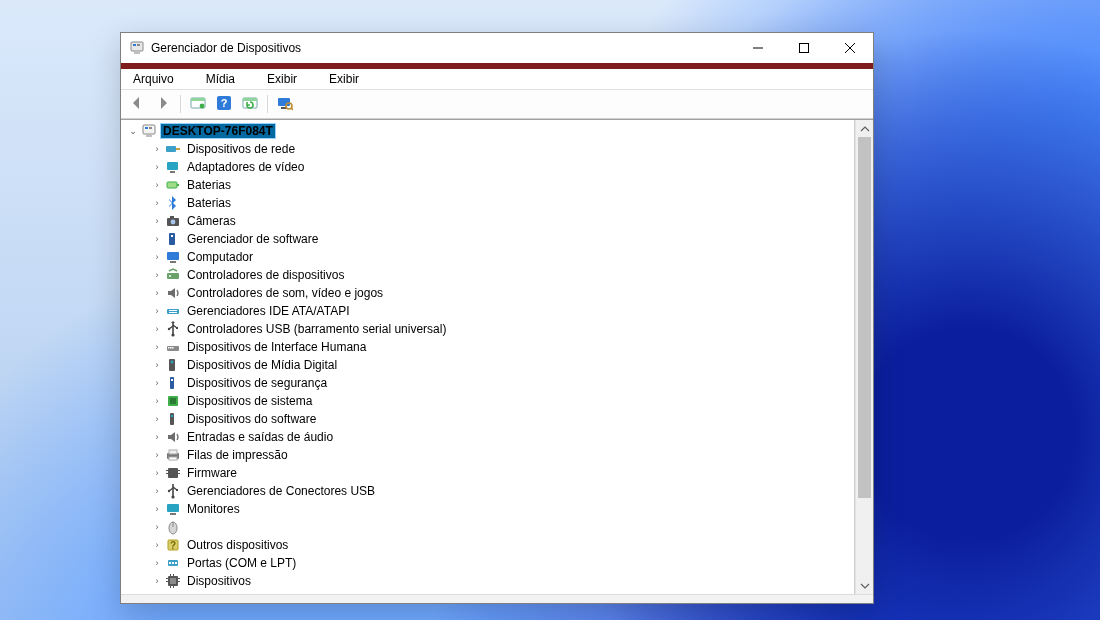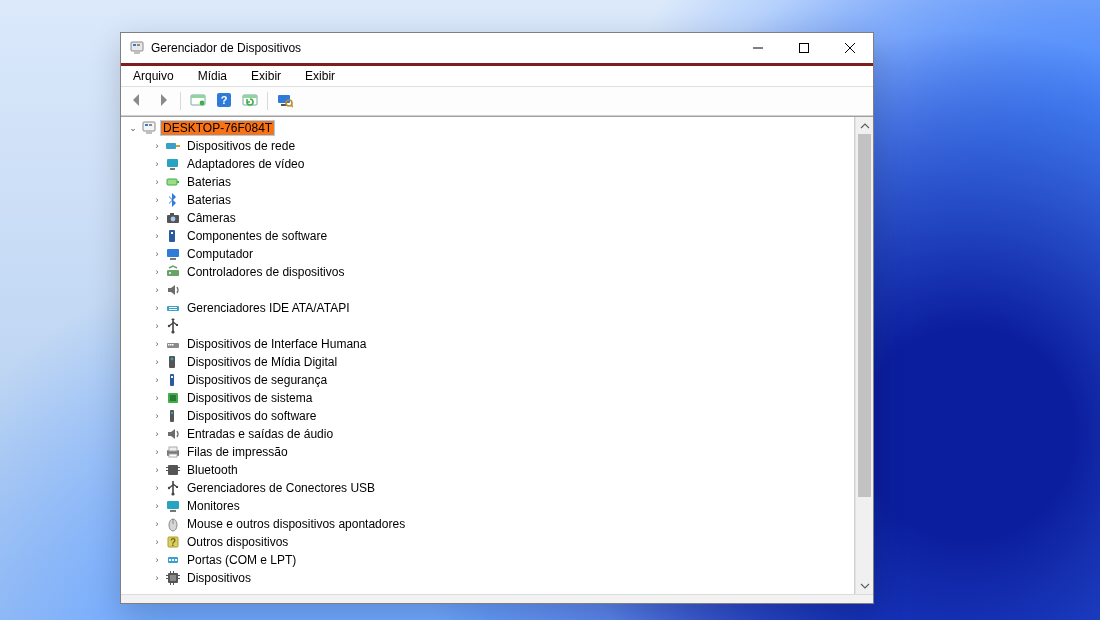--- a/index.html
+++ b/index.html
@@ -38,21 +38,21 @@
     display: flex;
     flex-direction: column;
   }
 
   
   .titlebar {
     height: 30px;
     display: flex;
     align-items: center;
     background: #ffffff;
-    border-bottom: 3px solid #7f1d1d;
+    border-bottom: 6px solid #7f1d1d;
     user-select: none;
   }
   .titlebar .app-icon {
     width: 16px; height: 16px;
     margin: 0 6px 0 8px;
     display: inline-flex;
   }
   .titlebar .title { flex: 0 0 auto; color: #000; font-size: 12px; }
   .titlebar .spacer { flex: 1 1 auto; }
   .win-controls { display: flex; height: 100%; }
@@ -61,21 +61,21 @@
     display: flex; align-items: center; justify-content: center;
     color: #000;
   }
   .win-btn svg { width: 10px; height: 10px; }
 
   
   .menubar {
     height: 20px;
     display: flex;
     align-items: center;
-    gap: 8px;
+    gap: 16px;
     padding: 0 4px;
     border-bottom: 1px solid #e0e0e0;
     background: #ffffff;
     font-size: 12px;
   }
   .menu-item {
     padding: 2px 8px;
     color: #000;
   }
 
@@ -161,22 +161,23 @@
     line-height: 1;
   }
   .tree-row .node-icon {
     width: 16px; height: 16px;
     margin-right: 4px;
     display: inline-flex; align-items: center; justify-content: center;
   }
   .tree-row.depth-0 { padding-left: 6px; }
   .tree-row.depth-1 { padding-left: 30px; }
   .tree-row.selected .label-wrap {
-    background: #f97316;
+    background: #0369a1;
     outline: 1px solid #99d1ff;
+    font-weight: bold;
   }
   .label-wrap { padding: 0 2px; }
 
   
   .statusbar {
     height: 8px;
     background: #f2f2f2;
     border-top: 1px solid #dcdcdc;
   }
 
@@ -339,21 +340,21 @@
             <span class="label-wrap"><span>Câmeras</span></span>
           </div>
           <div class="tree-row depth-1">
             <span class="expander">›</span>
             <span class="node-icon">
               <svg viewBox="0 0 16 16">
                 <rect x="4" y="2" width="6" height="12" rx="1" fill="#2a5aa0"></rect>
                 <rect x="6" y="4" width="2" height="2" fill="#fff"></rect>
               </svg>
             </span>
-            <span class="label-wrap"><span>Componentes de software</span></span>
+            <span class="label-wrap"><span>Gerenciador de software</span></span>
           </div>
           <div class="tree-row depth-1">
             <span class="expander">›</span>
             <span class="node-icon">
               <svg viewBox="0 0 16 16">
                 <rect x="2" y="3" width="12" height="8" rx="1" fill="#2f7bd9"></rect>
                 <rect x="5" y="12" width="6" height="2" fill="#777"></rect>
               </svg>
             </span>
             <span class="label-wrap"><span>Computador</span></span>
@@ -370,20 +371,21 @@
             <span class="label-wrap"><span>Controladores de dispositivos</span></span>
           </div>
           <div class="tree-row depth-1">
             <span class="expander">›</span>
             <span class="node-icon">
               <svg viewBox="0 0 16 16">
                 <path d="M3 6 L6 6 L10 3 L10 13 L6 10 L3 10 Z" fill="#6d6d6d"></path>
                 <path d="M12 5 Q14 8 12 11" stroke="#6d6d6d" fill="none" stroke-width="1.3"></path>
               </svg>
             </span>
+            <span class="label-wrap"><span>Controladores de som, vídeo e jogos</span></span>
           </div>
           <div class="tree-row depth-1">
             <span class="expander">›</span>
             <span class="node-icon">
               <svg viewBox="0 0 16 16">
                 <rect x="2" y="6" width="12" height="5" rx="1" fill="#3aa0c9"></rect>
                 <rect x="4" y="7" width="8" height="1" fill="#fff"></rect>
                 <rect x="4" y="9" width="8" height="1" fill="#fff"></rect>
               </svg>
             </span>
@@ -394,20 +396,21 @@
             <span class="node-icon">
               <svg viewBox="0 0 16 16">
                 <path d="M8 1 L8 13" stroke="#444" stroke-width="1.6"></path>
                 <circle cx="8" cy="14" r="1.6" fill="#444"></circle>
                 <path d="M8 5 L4 8 M8 4 L12 7" stroke="#444" stroke-width="1.4"></path>
                 <circle cx="4" cy="8" r="1.2" fill="#444"></circle>
                 <rect x="11" y="6" width="2" height="2" fill="#444"></rect>
                 <path d="M6 2 L8 0 L10 2 Z" fill="#444"></path>
               </svg>
             </span>
+            <span class="label-wrap"><span>Controladores USB (barramento serial universal)</span></span>
           </div>
           <div class="tree-row depth-1">
             <span class="expander">›</span>
             <span class="node-icon">
               <svg viewBox="0 0 16 16">
                 <rect x="2" y="7" width="12" height="5" rx="1" fill="#8a8a8a"></rect>
                 <rect x="3" y="8" width="1.5" height="1.5" fill="#fff"></rect>
                 <rect x="5" y="8" width="1.5" height="1.5" fill="#fff"></rect>
                 <rect x="7" y="8" width="1.5" height="1.5" fill="#fff"></rect>
               </svg>
@@ -479,21 +482,21 @@
             <span class="expander">›</span>
             <span class="node-icon">
               <svg viewBox="0 0 16 16">
                 <rect x="3" y="3" width="10" height="10" rx="1" fill="#555"></rect>
                 <rect x="1" y="5" width="2" height="1" fill="#555"></rect>
                 <rect x="1" y="8" width="2" height="1" fill="#555"></rect>
                 <rect x="13" y="5" width="2" height="1" fill="#555"></rect>
                 <rect x="13" y="8" width="2" height="1" fill="#555"></rect>
               </svg>
             </span>
-            <span class="label-wrap"><span>Bluetooth</span></span>
+            <span class="label-wrap"><span>Firmware</span></span>
           </div>
           <div class="tree-row depth-1">
             <span class="expander">›</span>
             <span class="node-icon">
               <svg viewBox="0 0 16 16">
                 <path d="M8 1 L8 13" stroke="#444" stroke-width="1.6"></path>
                 <circle cx="8" cy="14" r="1.6" fill="#444"></circle>
                 <path d="M8 5 L4 8 M8 4 L12 7" stroke="#444" stroke-width="1.4"></path>
                 <circle cx="4" cy="8" r="1.2" fill="#444"></circle>
                 <rect x="11" y="6" width="2" height="2" fill="#444"></rect>
@@ -512,21 +515,20 @@
             <span class="label-wrap"><span>Monitores</span></span>
           </div>
           <div class="tree-row depth-1">
             <span class="expander">›</span>
             <span class="node-icon">
               <svg viewBox="0 0 16 16">
                 <ellipse cx="8" cy="9" rx="4" ry="6" fill="#d6d6d6" stroke="#888"></ellipse>
                 <line x1="8" y1="3" x2="8" y2="8" stroke="#888"></line>
               </svg>
             </span>
-            <span class="label-wrap"><span>Mouse e outros dispositivos apontadores</span></span>
           </div>
           <div class="tree-row depth-1">
             <span class="expander">›</span>
             <span class="node-icon">
               <svg viewBox="0 0 16 16">
                 <rect x="3" y="3" width="10" height="10" rx="1" fill="#d9cf6a" stroke="#b09c20"></rect>
                 <text x="8" y="12" text-anchor="middle" font-size="10" font-weight="bold" fill="#7a6b00">?</text>
               </svg>
             </span>
             <span class="label-wrap"><span>Outros dispositivos</span></span>

